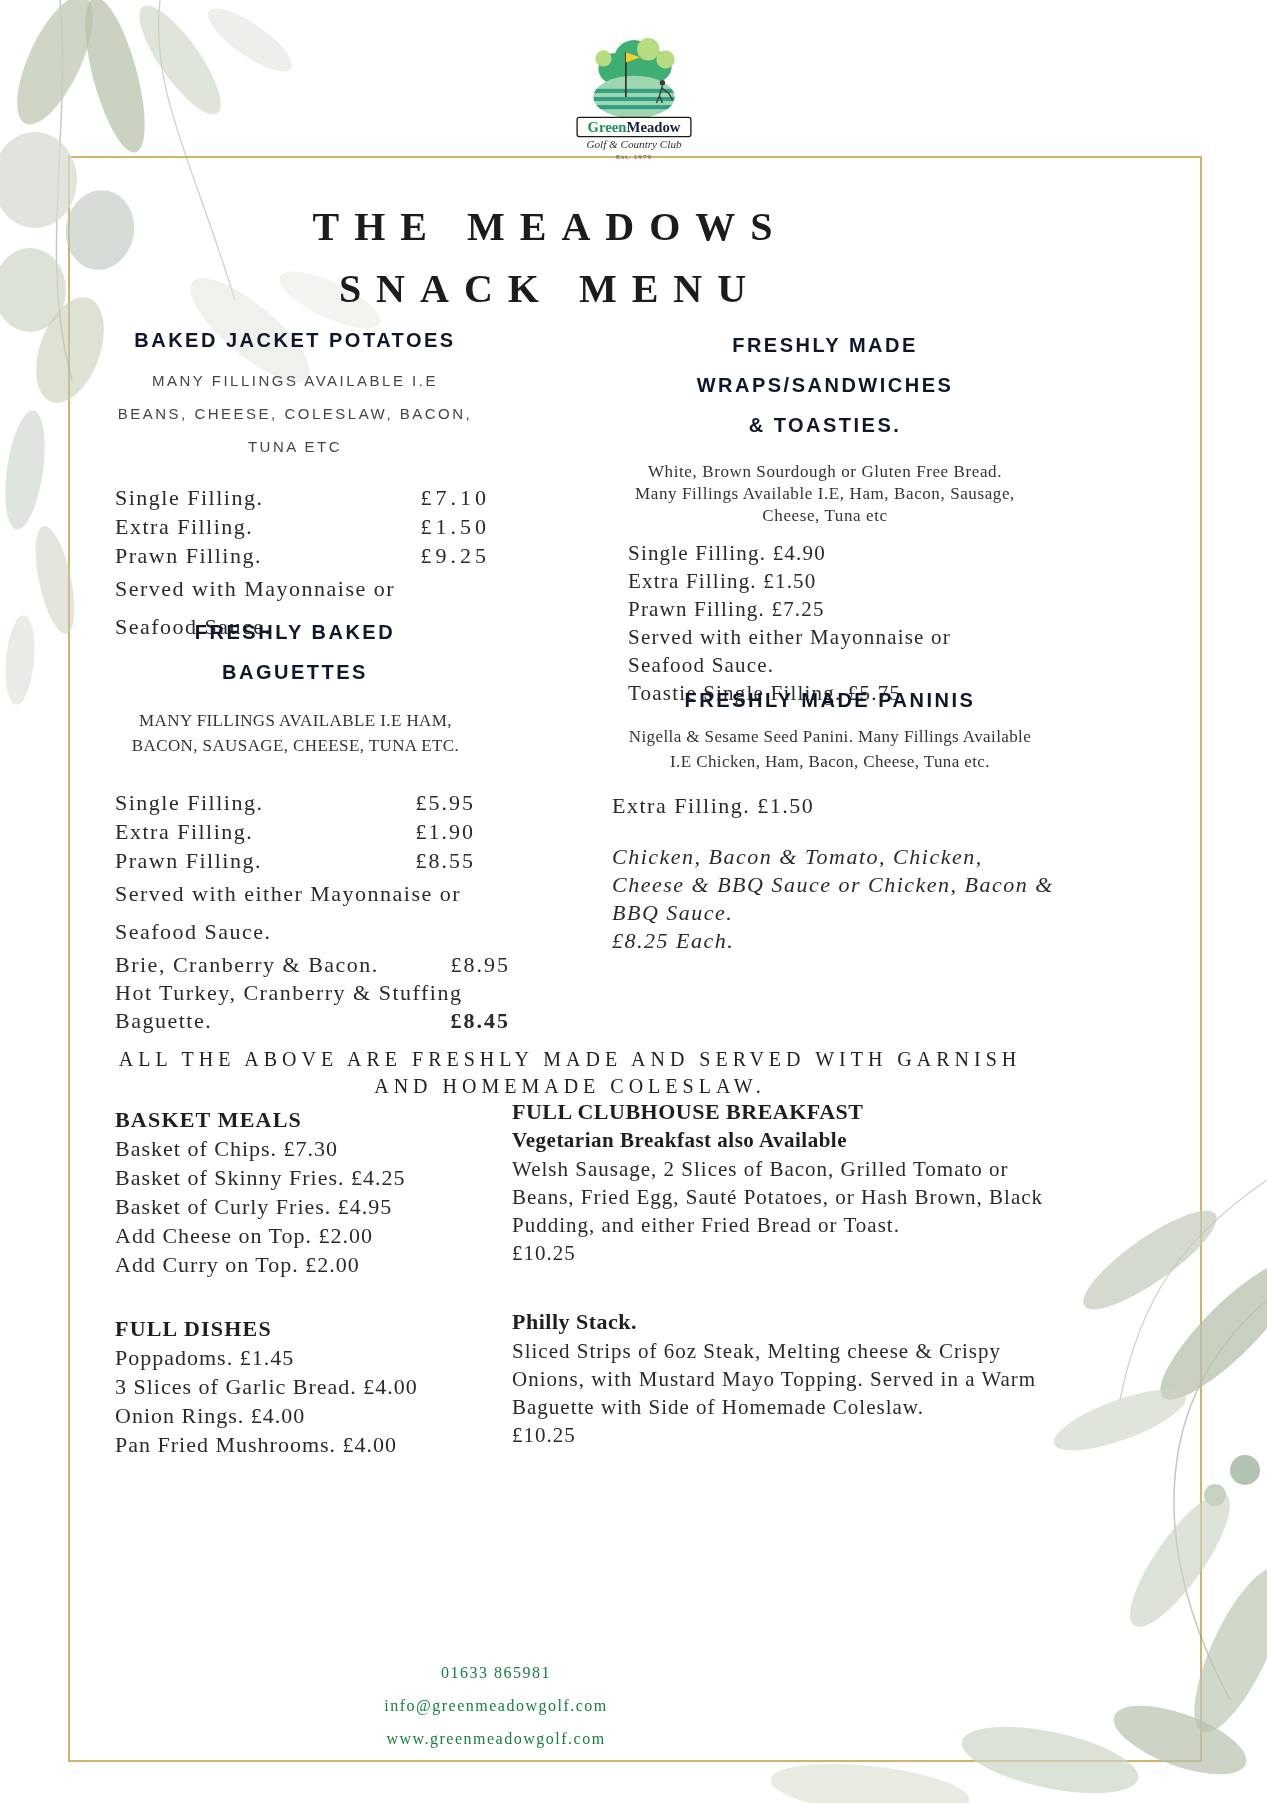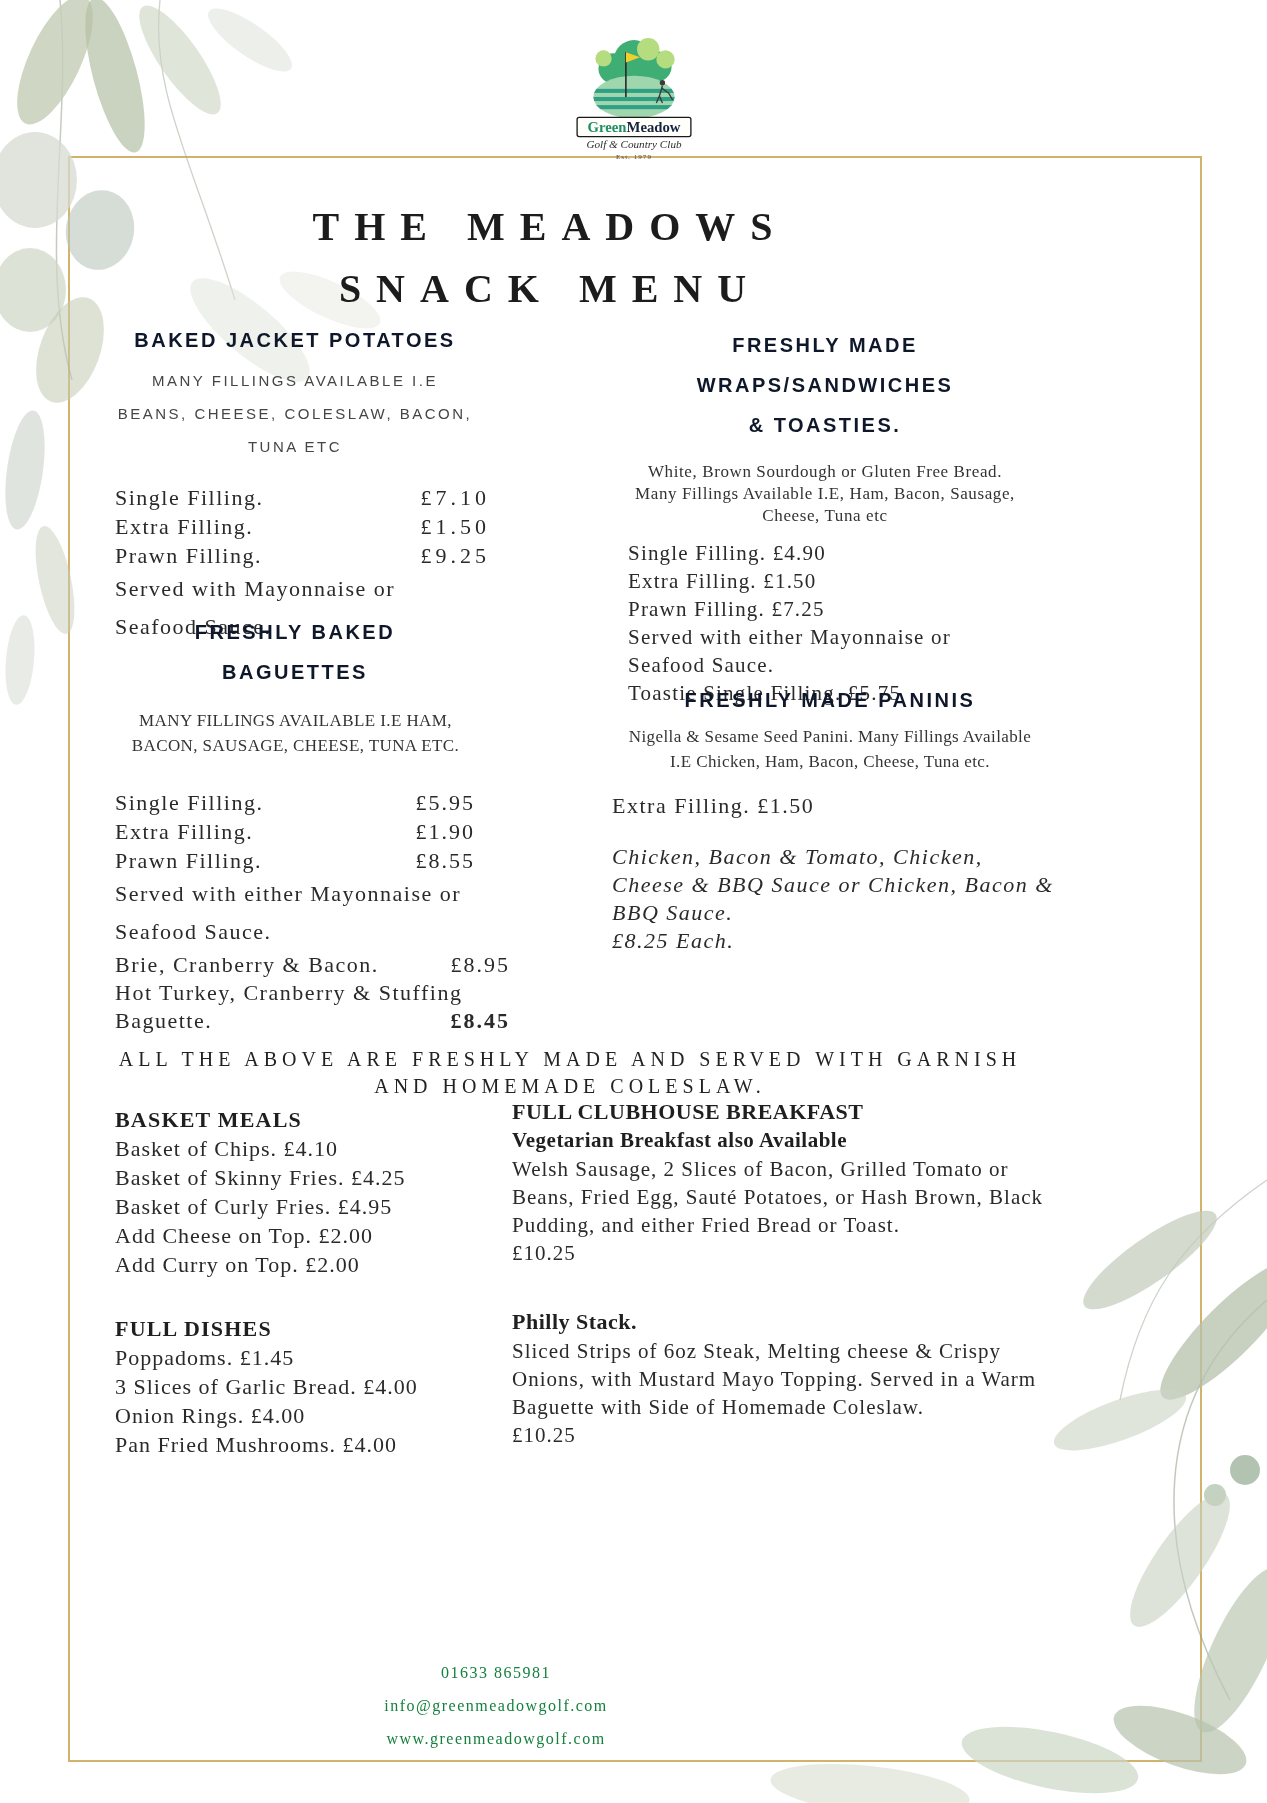--- a/index.html
+++ b/index.html
@@ -207,21 +207,21 @@
   <div class="serif-desc" style="width:420px; margin:4px auto 0; line-height:25px;">Nigella &amp; Sesame Seed Panini. Many Fillings Available I.E Chicken, Ham, Bacon, Cheese, Tuna etc.</div>
   <p class="para" style="width:450px; margin:18px 0 0 17px;">Extra Filling. £1.50</p>
   <p class="para" style="width:450px; margin:23px 0 0 17px;font-style:italic;"><span>Chicken, Bacon &amp; Tomato, Chicken, Cheese &amp; BBQ Sauce or Chicken, Bacon &amp; BBQ Sauce.</span><br>
   <span>£8.25 Each.</span></p>
 </div>
 
 <div class="content banner-text">ALL THE ABOVE ARE FRESHLY MADE AND SERVED WITH GARNISH AND HOMEMADE COLESLAW.</div>
 
 <div class="content" style="left:115px; top:1106px; width:390px;">
   <div class="serif-h">BASKET MEALS</div>
-  <div class="bottom-line">Basket of Chips. £4.10</div>
+  <div class="bottom-line">Basket of Chips. £7.30</div>
   <div class="bottom-line">Basket of Skinny Fries. £4.25</div>
   <div class="bottom-line">Basket of Curly Fries. £4.95</div>
   <div class="bottom-line">Add Cheese on Top. £2.00</div>
   <div class="bottom-line">Add Curry on Top. £2.00</div>
 </div>
 
 <div class="content" style="left:115px; top:1315px; width:390px;">
   <div class="serif-h">FULL DISHES</div>
   <div class="bottom-line">Poppadoms. £1.45</div>
   <div class="bottom-line">3 Slices of Garlic Bread. £4.00</div>

